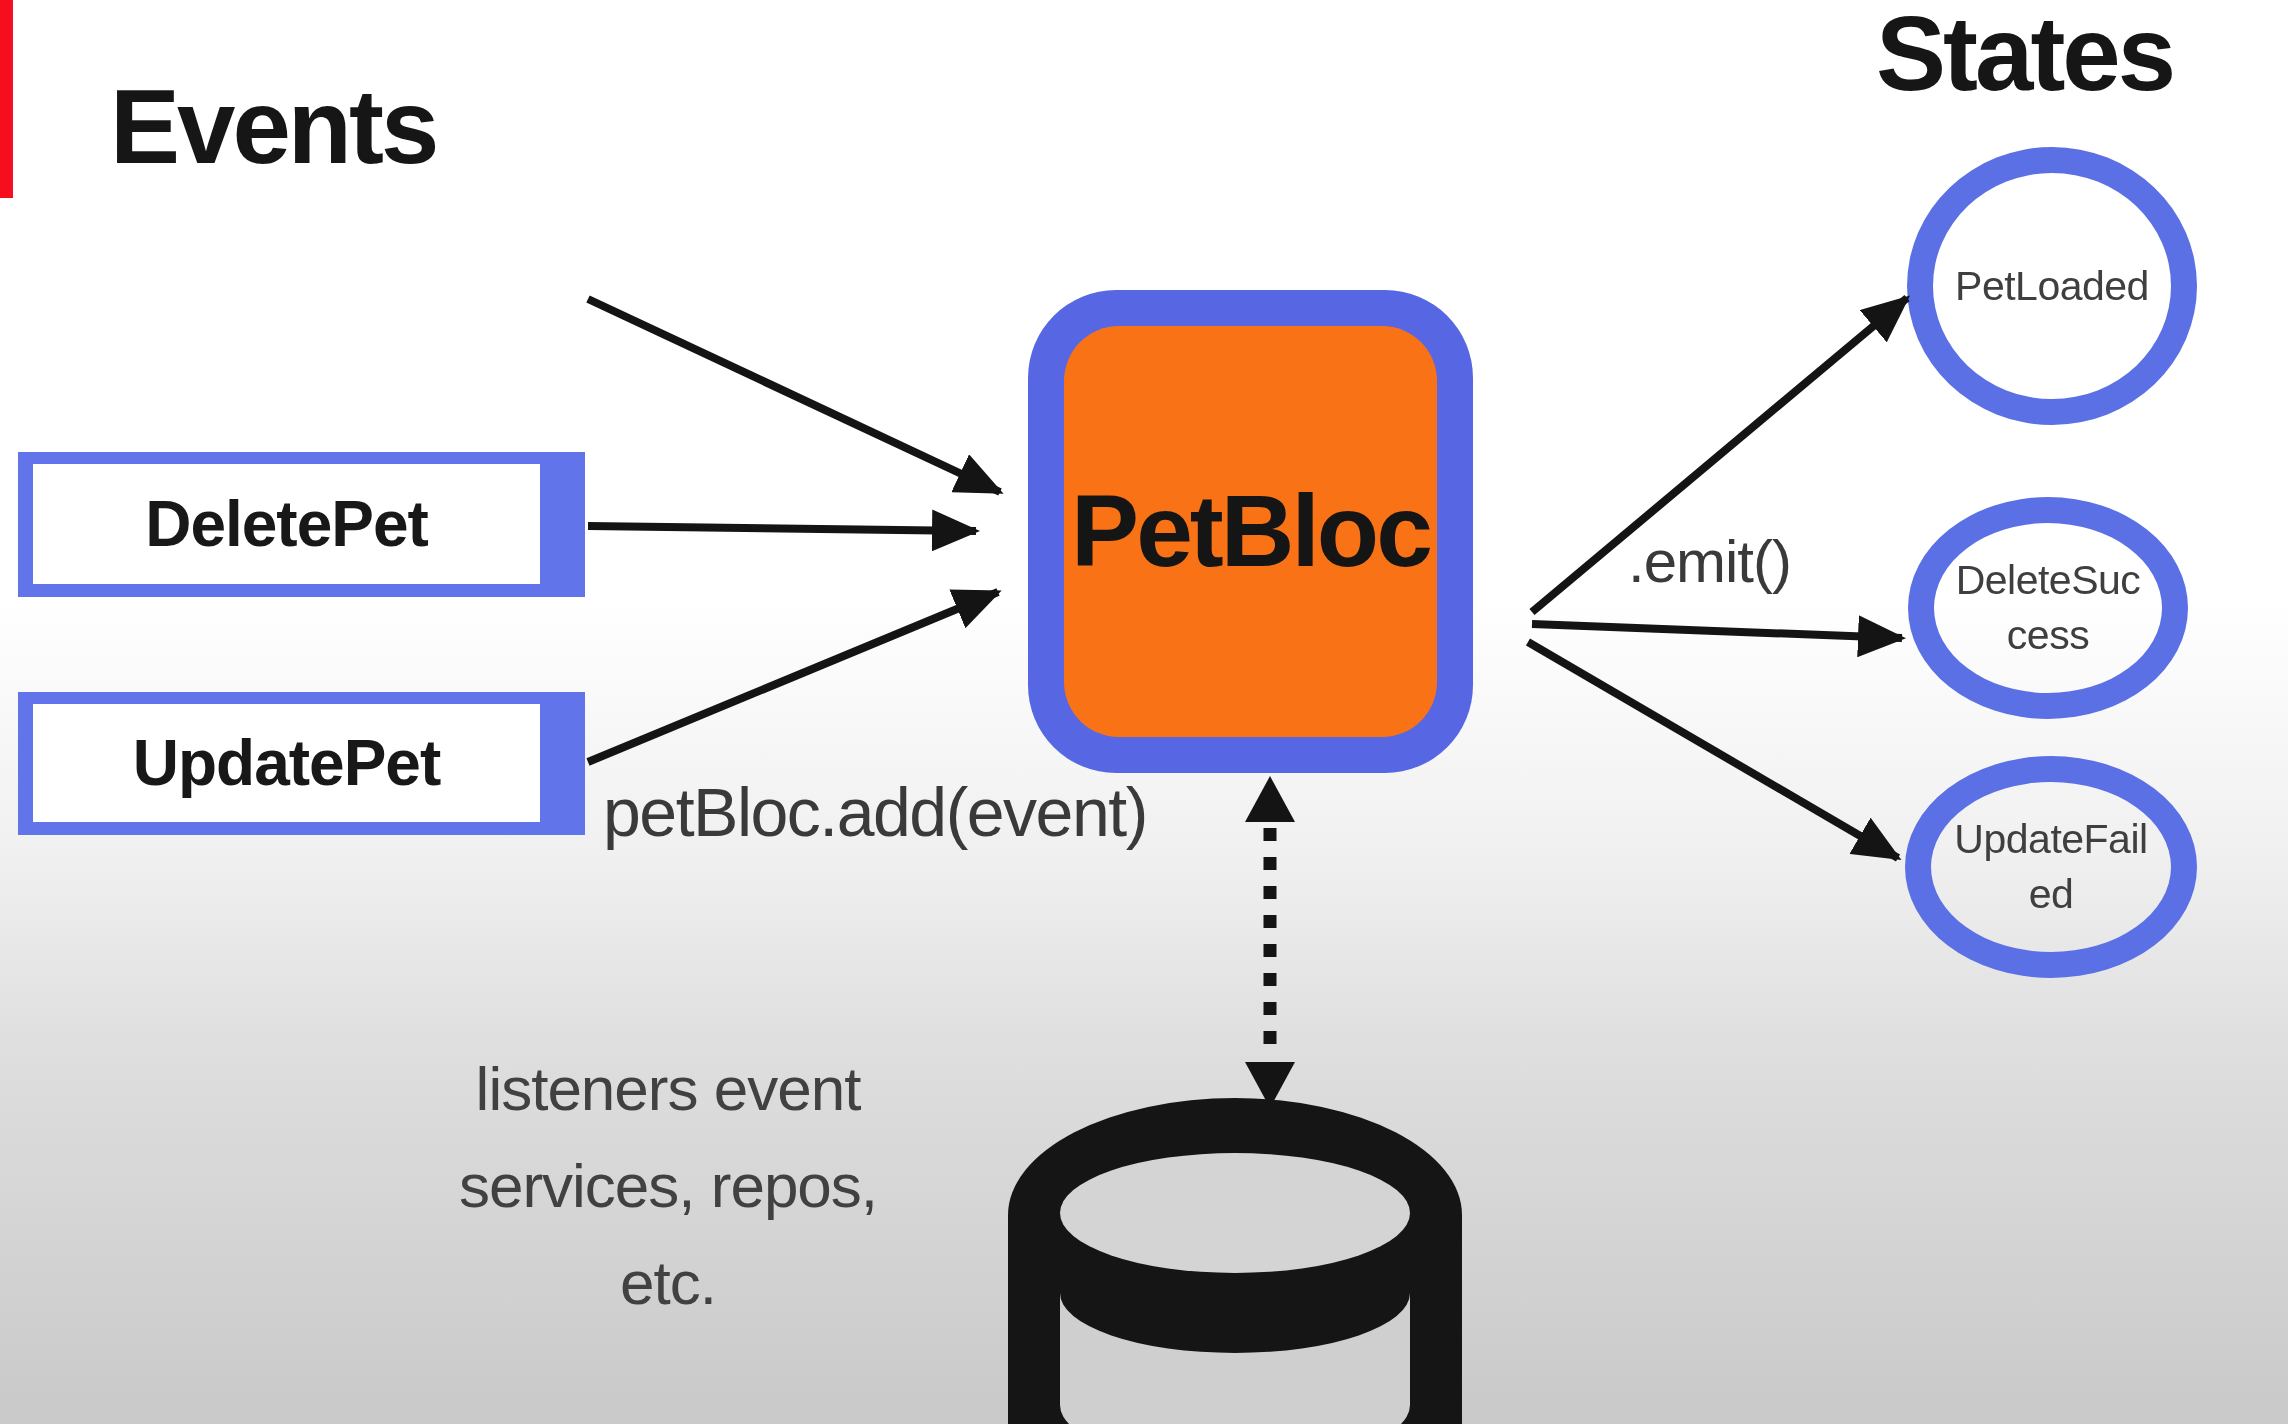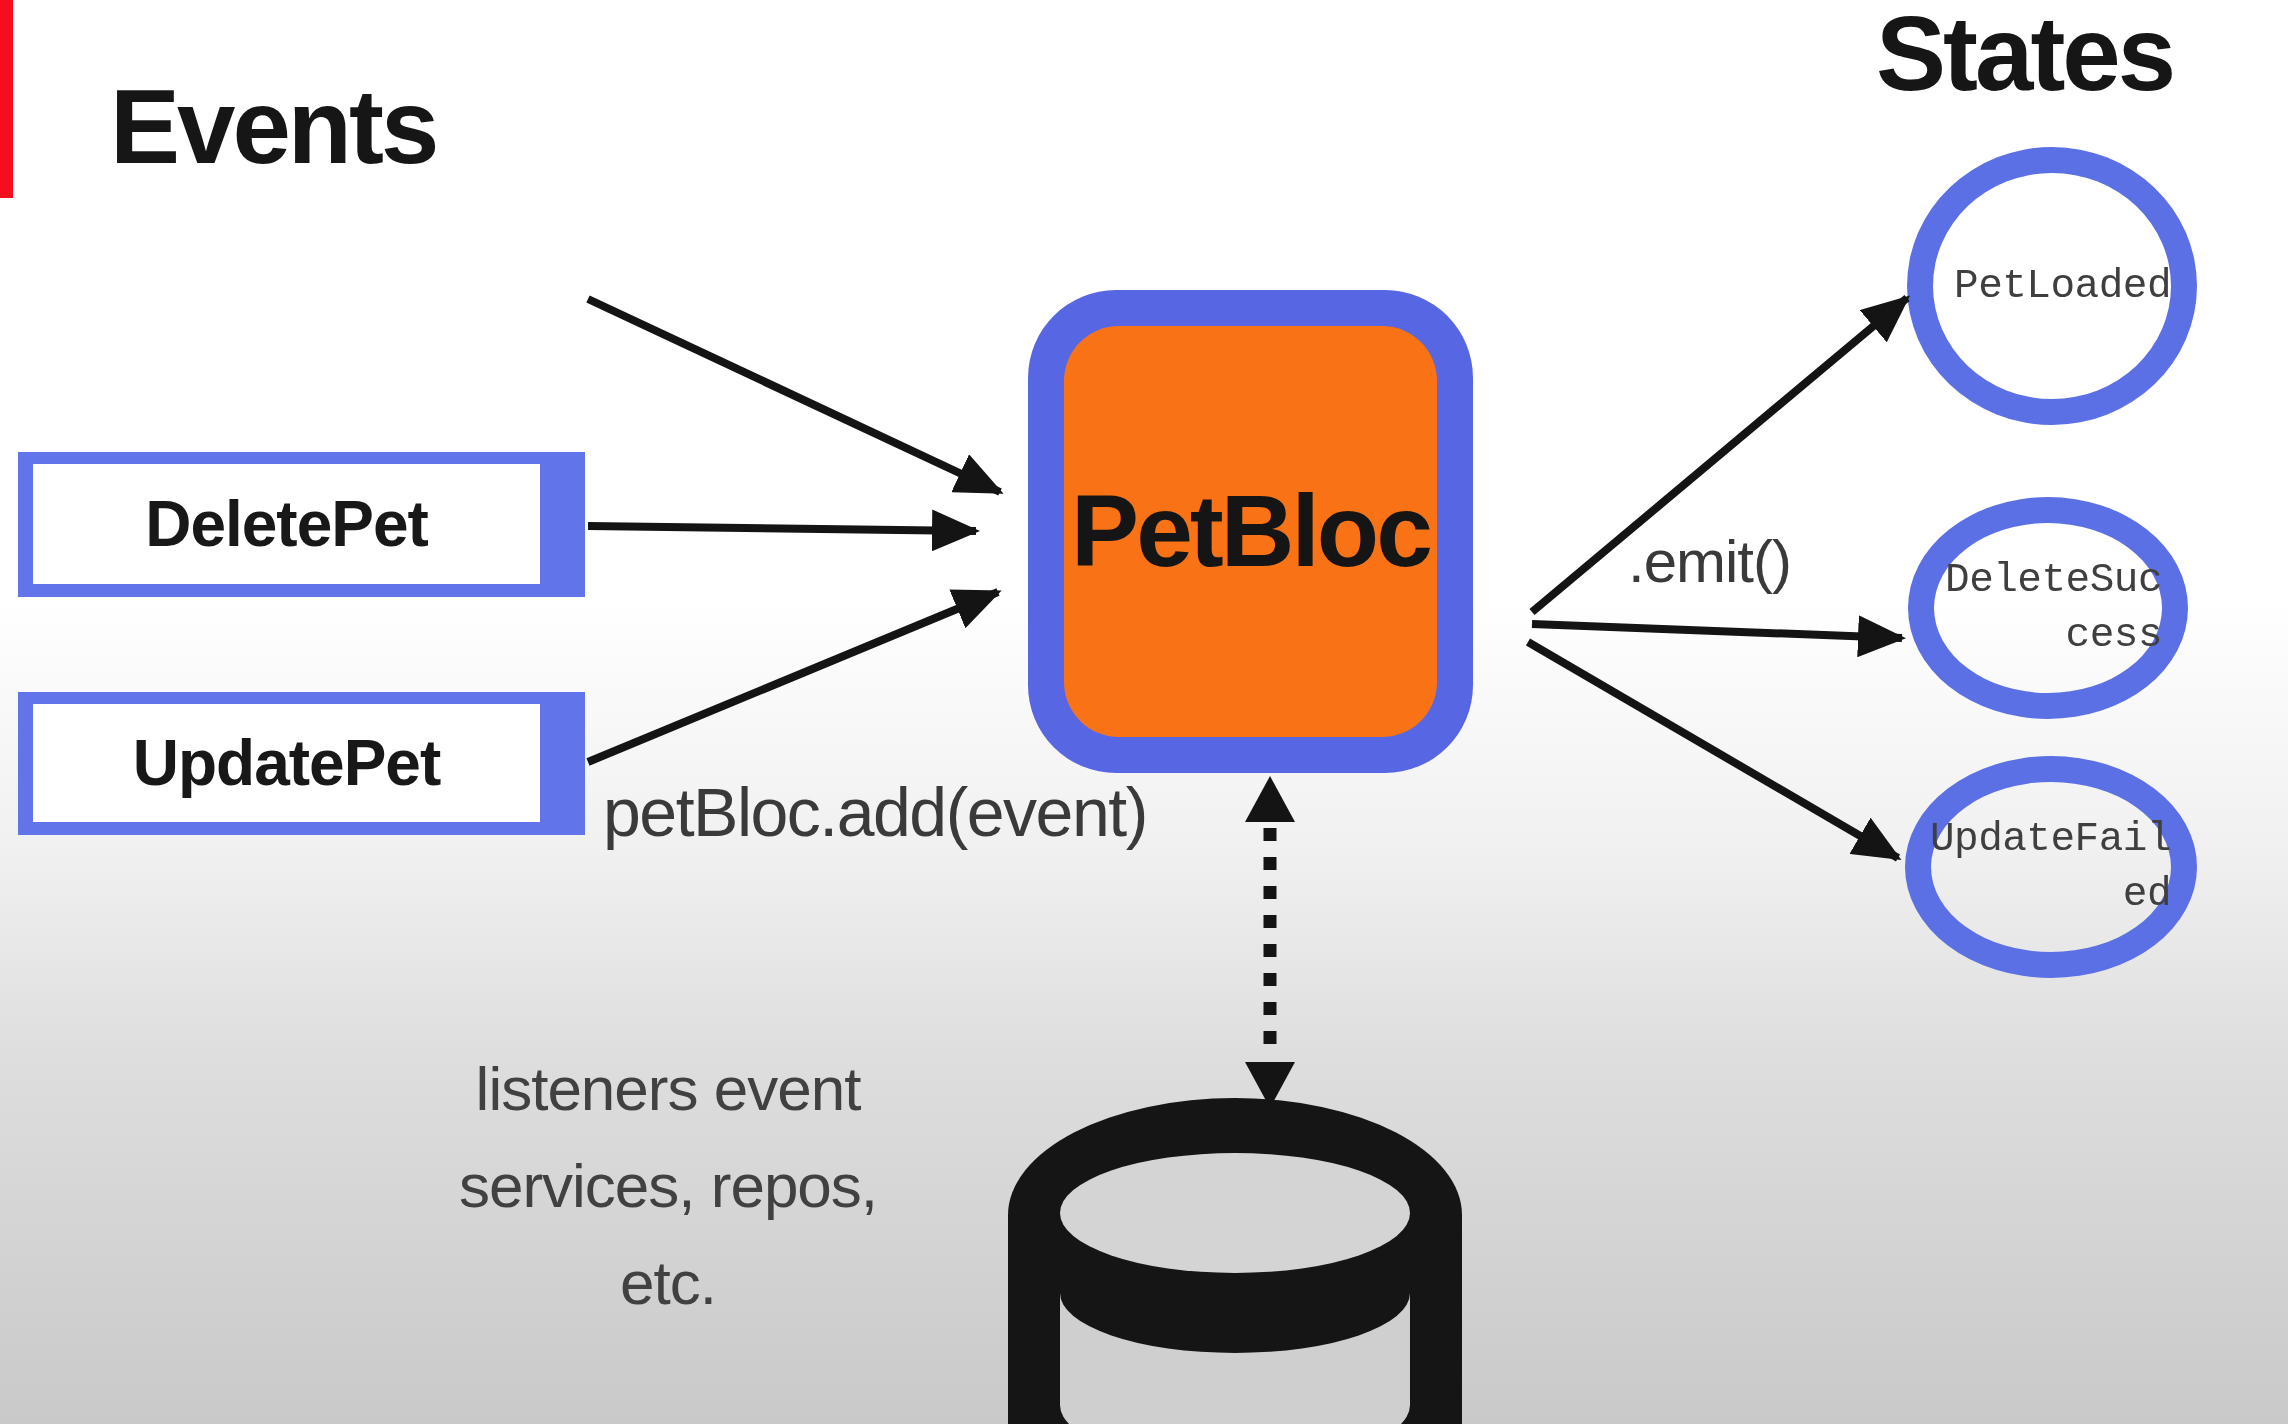--- a/index.html
+++ b/index.html
@@ -59,21 +59,21 @@
   #petbloc-box .label{
     font-weight:800;font-size:102px;letter-spacing:-3px;color:#151515;
   }
 
   .state-circle{
     position:absolute;
     border:26px solid var(--circle_border);
     border-radius:50%;
     background:transparent;
     box-sizing:border-box;
-    display:flex;flex-direction:column;align-items:flex-end;justify-content:center;font-family:Liberation Mono, monospace;
+    display:flex;flex-direction:column;align-items:center;justify-content:center;
   }
   #circle-petloaded{left:1907px;top:147px;width:290px;height:278px;}
   #circle-deletesuccess{left:1908px;top:497px;width:280px;height:222px;}
   #circle-updatefailed{left:1905px;top:756px;width:292px;height:222px;}
   .state-line{
     font-size:41px;color:#3f3f3f;line-height:55px;letter-spacing:-0.5px;
     white-space:nowrap;text-align:center;
   }
 
   .annotation{

